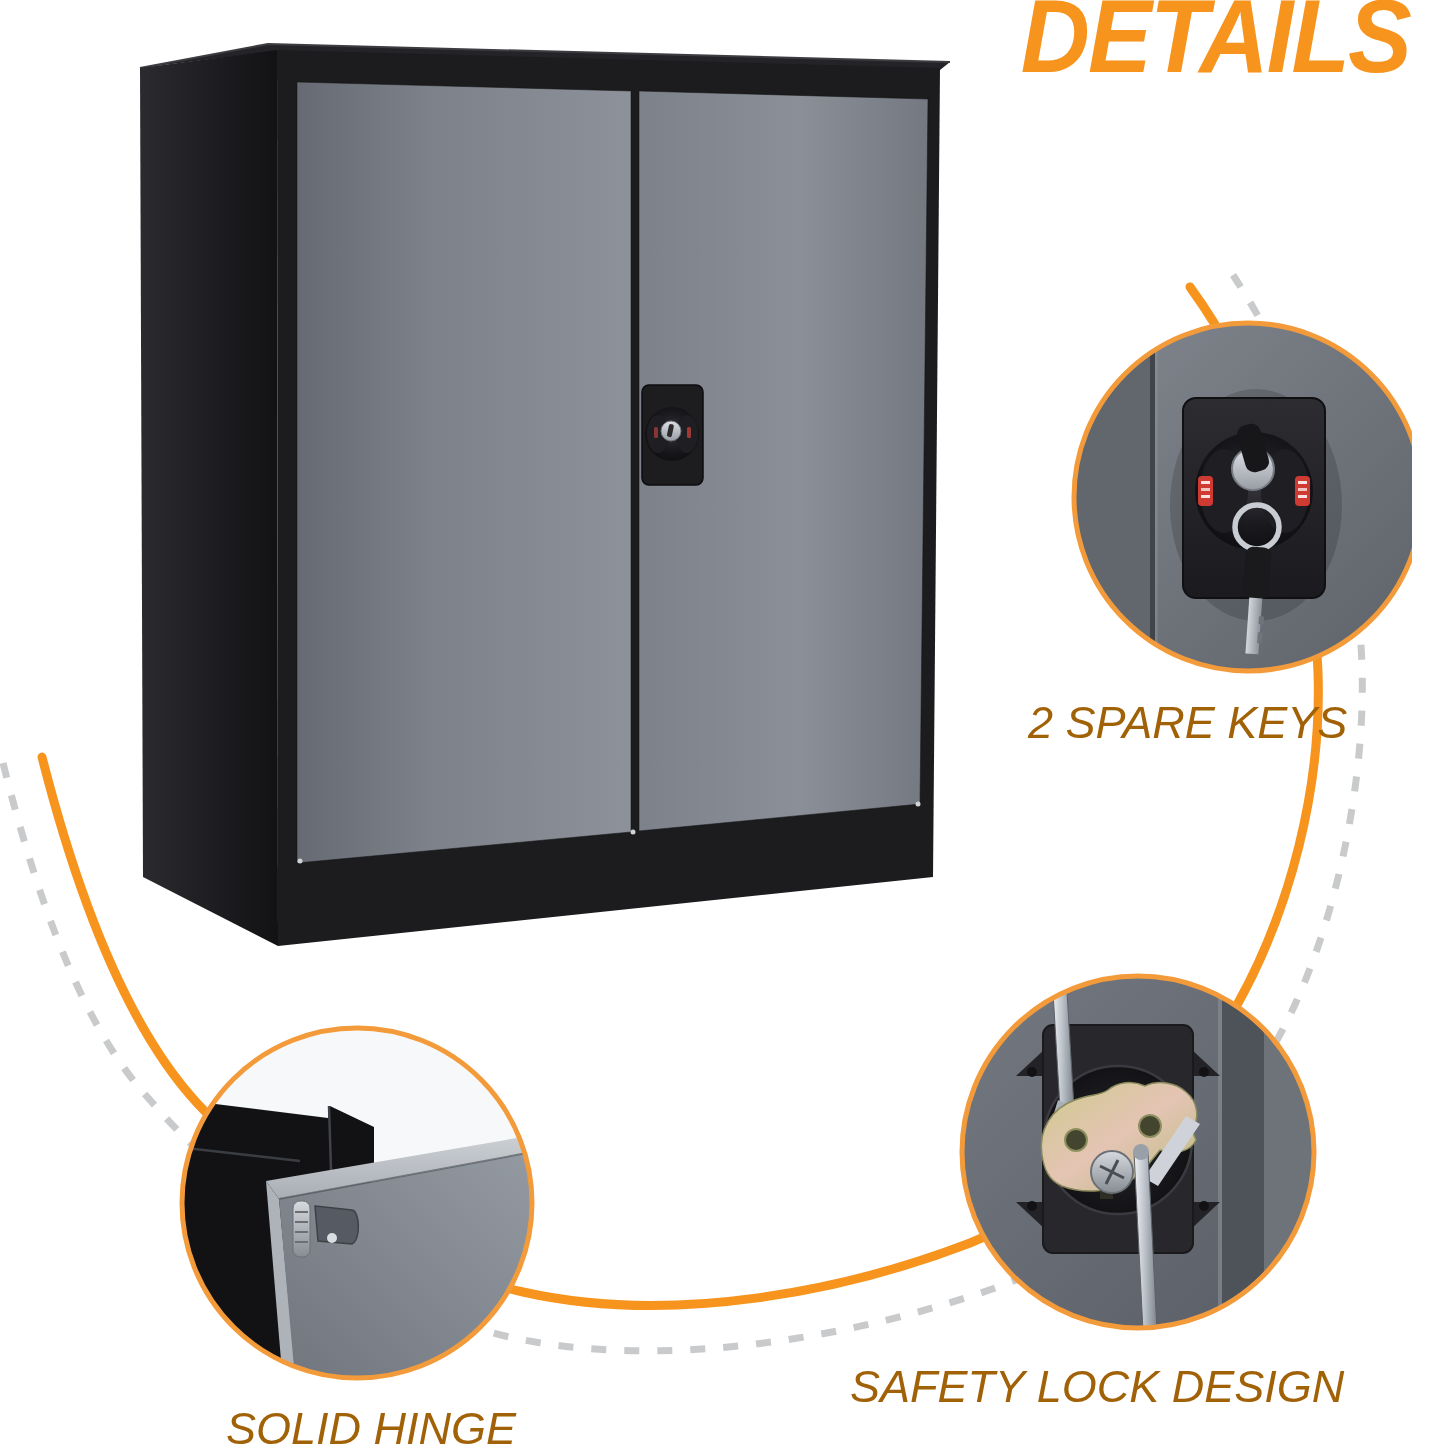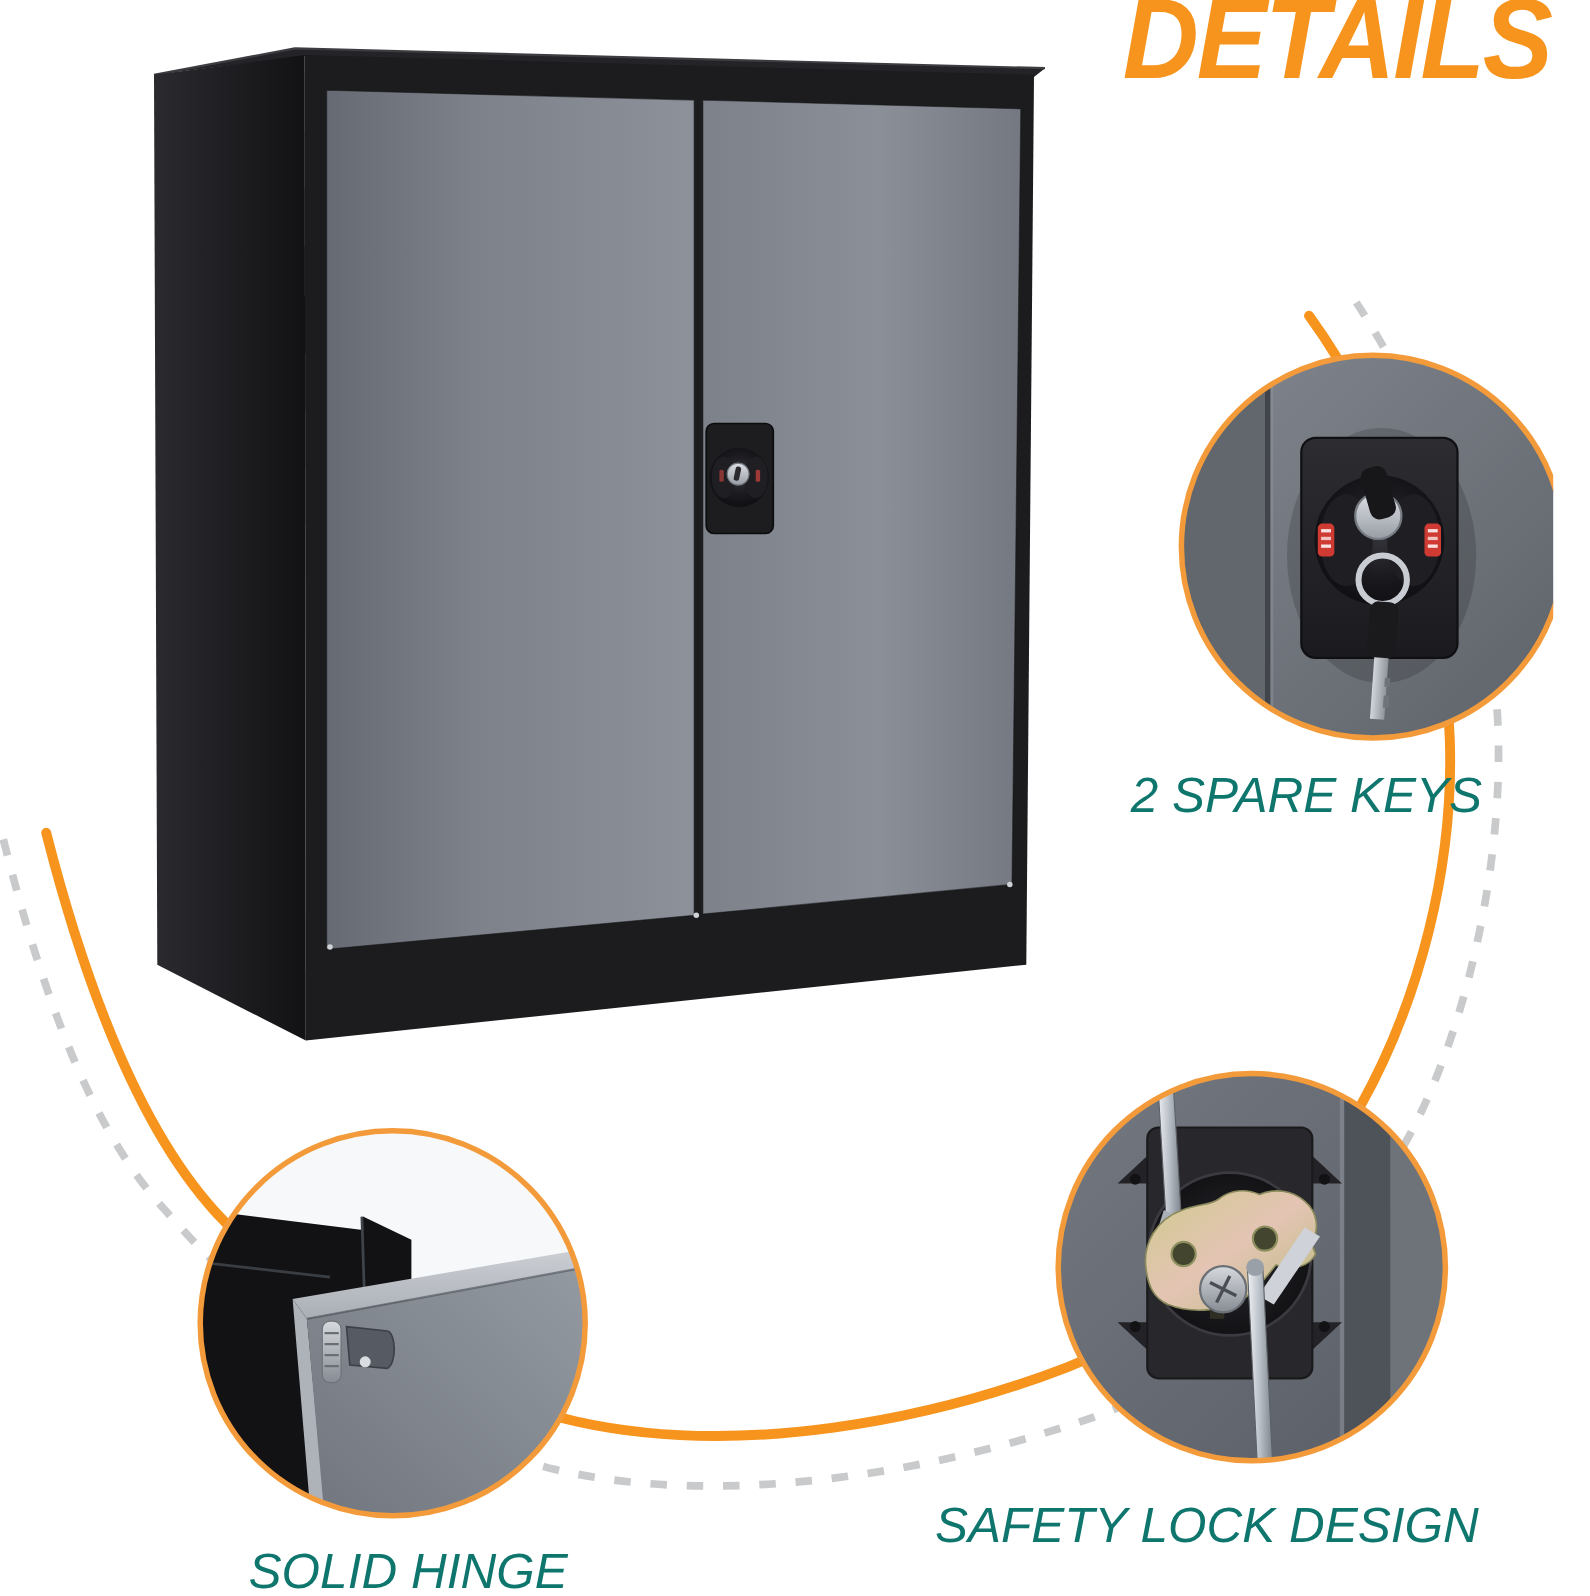--- a/index.html
+++ b/index.html
@@ -23,21 +23,21 @@
     color:#F7941D;
     transform:scaleX(.92);
     transform-origin:100% 0;
     white-space:nowrap;
   }
   .callout-label{
     position:absolute;
     font-style:italic;
     font-size:45px;
     line-height:1.1;
-    color:#0f766e;
+    color:#a16207;
     white-space:nowrap;
     letter-spacing:0;
   }
   .label-keys{left:1028px;top:698px;}
   .label-safety{left:850px;top:1362px;}
   .label-hinge{left:226px;top:1404px;}
 </style>
 </head>
 <body>
 

